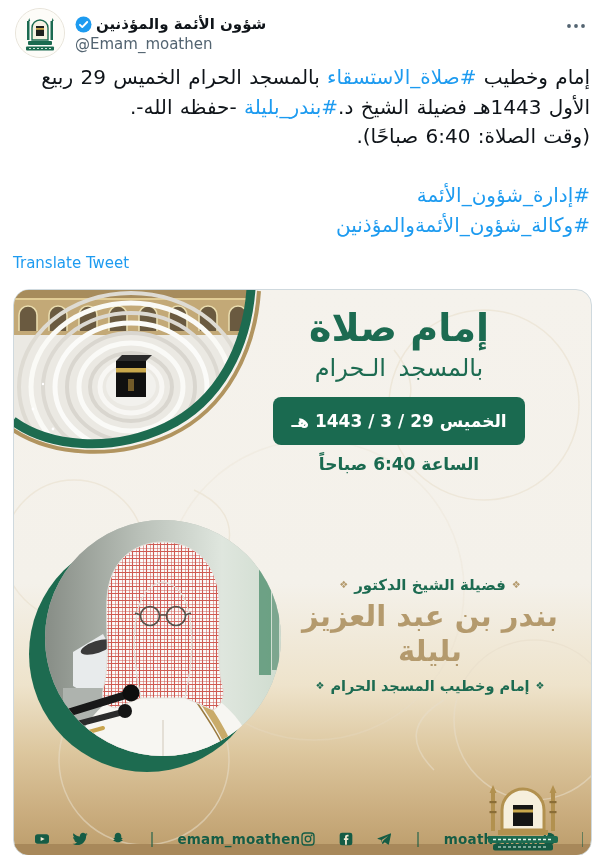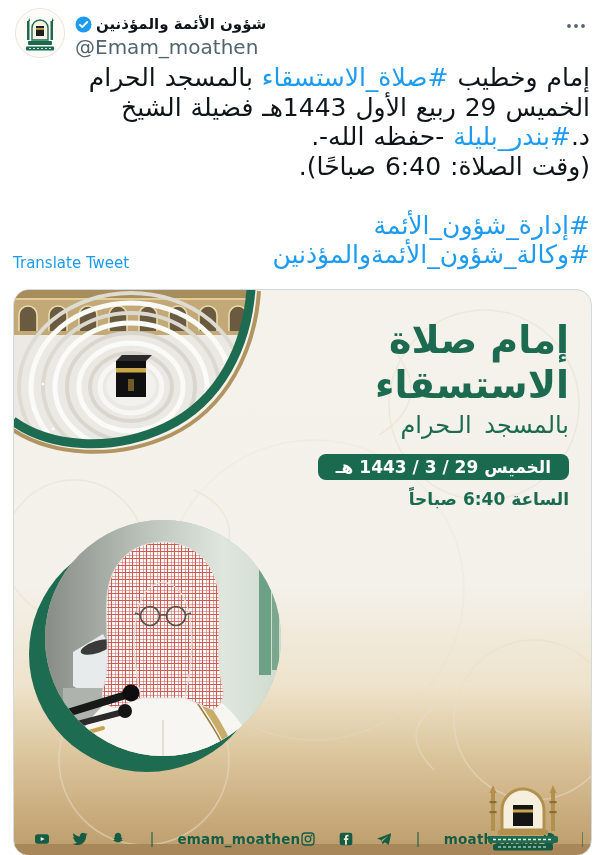--- a/index.html
+++ b/index.html
@@ -5,41 +5,41 @@
   html,body{margin:0;padding:0;background:#fff;}
   .page{position:relative;width:603px;height:855px;background:#fff;overflow:hidden;
         font-family:"DejaVu Sans",sans-serif;-webkit-font-smoothing:antialiased;}
   
   .avatar{position:absolute;left:15px;top:8px;width:48px;height:48px;border-radius:50%;
           background:#fdfcf8;border:1px solid #e8e4da;overflow:hidden;cursor:pointer;}
   .id-block{position:absolute;left:75px;top:15px;}
   .name-row{display:flex;align-items:center;gap:4px;}
   .name{font-size:15px;font-weight:bold;color:#0f1419;direction:rtl;}
   .verified{width:17px;height:17px;display:inline-block;}
-  .handle{font-size:20px;color:#536471;margin-top:2px;}
+  .handle{font-size:15px;color:#536471;margin-top:2px;}
   .more{position:absolute;right:15px;top:18px;width:24px;height:16px;display:flex;
         align-items:center;justify-content:center;cursor:pointer;}
   
   .tweet-text{position:absolute;left:15px;right:13px;top:63px;direction:rtl;text-align:right;
-              font-size:25px;line-height:29.5px;color:#0f1419;word-spacing:1px;}
+              font-size:20px;line-height:29.5px;color:#0f1419;word-spacing:1px;}
   .tlink{color:#1d9bf0;cursor:pointer;}
   .ttext{color:#0f1419;}
   .translate{position:absolute;left:13px;top:254px;font-size:15px;color:#1d9bf0;cursor:pointer;text-decoration:none;}
   
   .card{position:absolute;left:13px;top:289px;width:577px;height:565px;border:1px solid #cfd9de;
         border-radius:16px;overflow:hidden;cursor:pointer;
         background:linear-gradient(180deg,#f5f2ec 0%,#f4f1ea 52%,#eee3cb 70%,#dcc69d 82%,#cbae80 92%,#bb9c6a 100%);}
   .card svg{display:block;}
   .watermark{position:absolute;left:0;top:0;width:577px;height:565px;opacity:.55;}
   .photo-blob{position:absolute;left:-1px;top:-1px;width:262px;height:172px;}
-  .head-col{position:absolute;left:215px;top:28px;width:340px;direction:rtl;}
+  .head-col{position:absolute;left:215px;top:16px;width:340px;text-align:center;direction:rtl;}
   .p-title{font-size:38px;line-height:1.18;font-weight:bold;color:#1c6b51;}
   .p-sub{font-size:24px;font-weight:normal;color:#1c6b51;margin-top:3px;word-spacing:5px;}
   .p-badge{display:inline-block;margin-top:15px;background:#1a6a50;color:#fff;font-weight:bold;
-           font-size:17px;padding:3px 18px;border-radius:8px;direction:rtl;}
+           font-size:17px;padding:14px 18px;border-radius:8px;direction:rtl;}
   .p-time{margin-top:9px;font-size:17px;font-weight:bold;color:#1a6a50;direction:rtl;}
   .crescent{position:absolute;left:15px;top:230px;width:252px;height:252px;}
   .cres-ring{position:absolute;left:0;top:16px;width:236px;height:236px;border-radius:50%;background:#1d6b50;}
   .cres-photo{position:absolute;left:16px;top:0;width:236px;height:236px;border-radius:50%;overflow:hidden;background:#b9c0b8;}
   .name-col{position:absolute;left:285px;top:286px;width:262px;text-align:center;direction:rtl;}
   .p-hon{font-size:15px;font-weight:bold;color:#1c6b51;}
   .orn{font-size:10px;color:#1c6b51;margin:0 6px;vertical-align:2px;}
   .orn-g{color:#b49a6d;}
   .p-name{font-size:29px;line-height:1.22;font-weight:bold;color:#b49a6d;margin-top:5px;}
   .p-role{font-size:14.5px;font-weight:bold;color:#1c6b51;margin-top:8px;}
@@ -162,21 +162,20 @@
             <circle cx="200" cy="135" r="1.2"></circle>
         </g>
       </g>
       <path d="M238,0 C234,56 208,112 153,138 C98,164 36,158 0,132" fill="none" stroke="#1d6b50" stroke-width="9"></path>
       <path d="M246,2 C242,60 215,119 158,146 C101,172 38,166 0,141" fill="none" stroke="#b1945f" stroke-width="4"></path>
     </svg>
 
     <div class="head-col">
       <div class="p-title">
         <div>إمام صلاة</div>
-        <div>الاستسقاء</div>
       </div>
       <div class="p-sub">بالمسجد الـحرام</div>
       <div>
         <span class="p-badge">الخميس 29 / 3 / 1443 هـ</span>
       </div>
       <div class="p-time">الساعة 6:40 صباحاً</div>
     </div>
 
     <div class="crescent">
       <div class="cres-ring"></div>
@@ -221,20 +220,29 @@
           </g>
           <path d="M6,198 L84,174" stroke="#181818" stroke-width="8" stroke-linecap="round"></path>
           <circle cx="86" cy="173" r="8.5" fill="#0e0e0e"></circle>
           <path d="M2,212 L78,192" stroke="#2b2b2b" stroke-width="6" stroke-linecap="round"></path>
           <circle cx="80" cy="191" r="7" fill="#151515"></circle>
           <path d="M8,222 L58,208" stroke="#c9a54f" stroke-width="4" stroke-linecap="round"></path>
         </svg>
       </div>
     </div>
 
+    <div class="name-col">
+      <div class="p-hon">
+        <span class="orn orn-g">❖</span><span>فضيلة الشيخ الدكتور</span><span class="orn orn-g">❖</span>
+      </div>
+      <div class="p-name">بندر بن عبد العزيز بليلة</div>
+      <div class="p-role">
+        <span class="orn">❖</span><span>إمام وخطيب المسجد الحرام</span><span class="orn">❖</span>
+      </div>
+    </div>
 
     <div class="strip"></div>
 
     <div class="social">
       <div class="sgroup">
         <svg viewBox="0 0 24 24">
             <rect x="1.5" y="5" width="21" height="14" rx="4" fill="#155c45"></rect>
             <path d="M10,9 l6,3 -6,3 Z" fill="#f4e9d2"></path>
           </svg>
         <svg viewBox="0 0 24 24">

